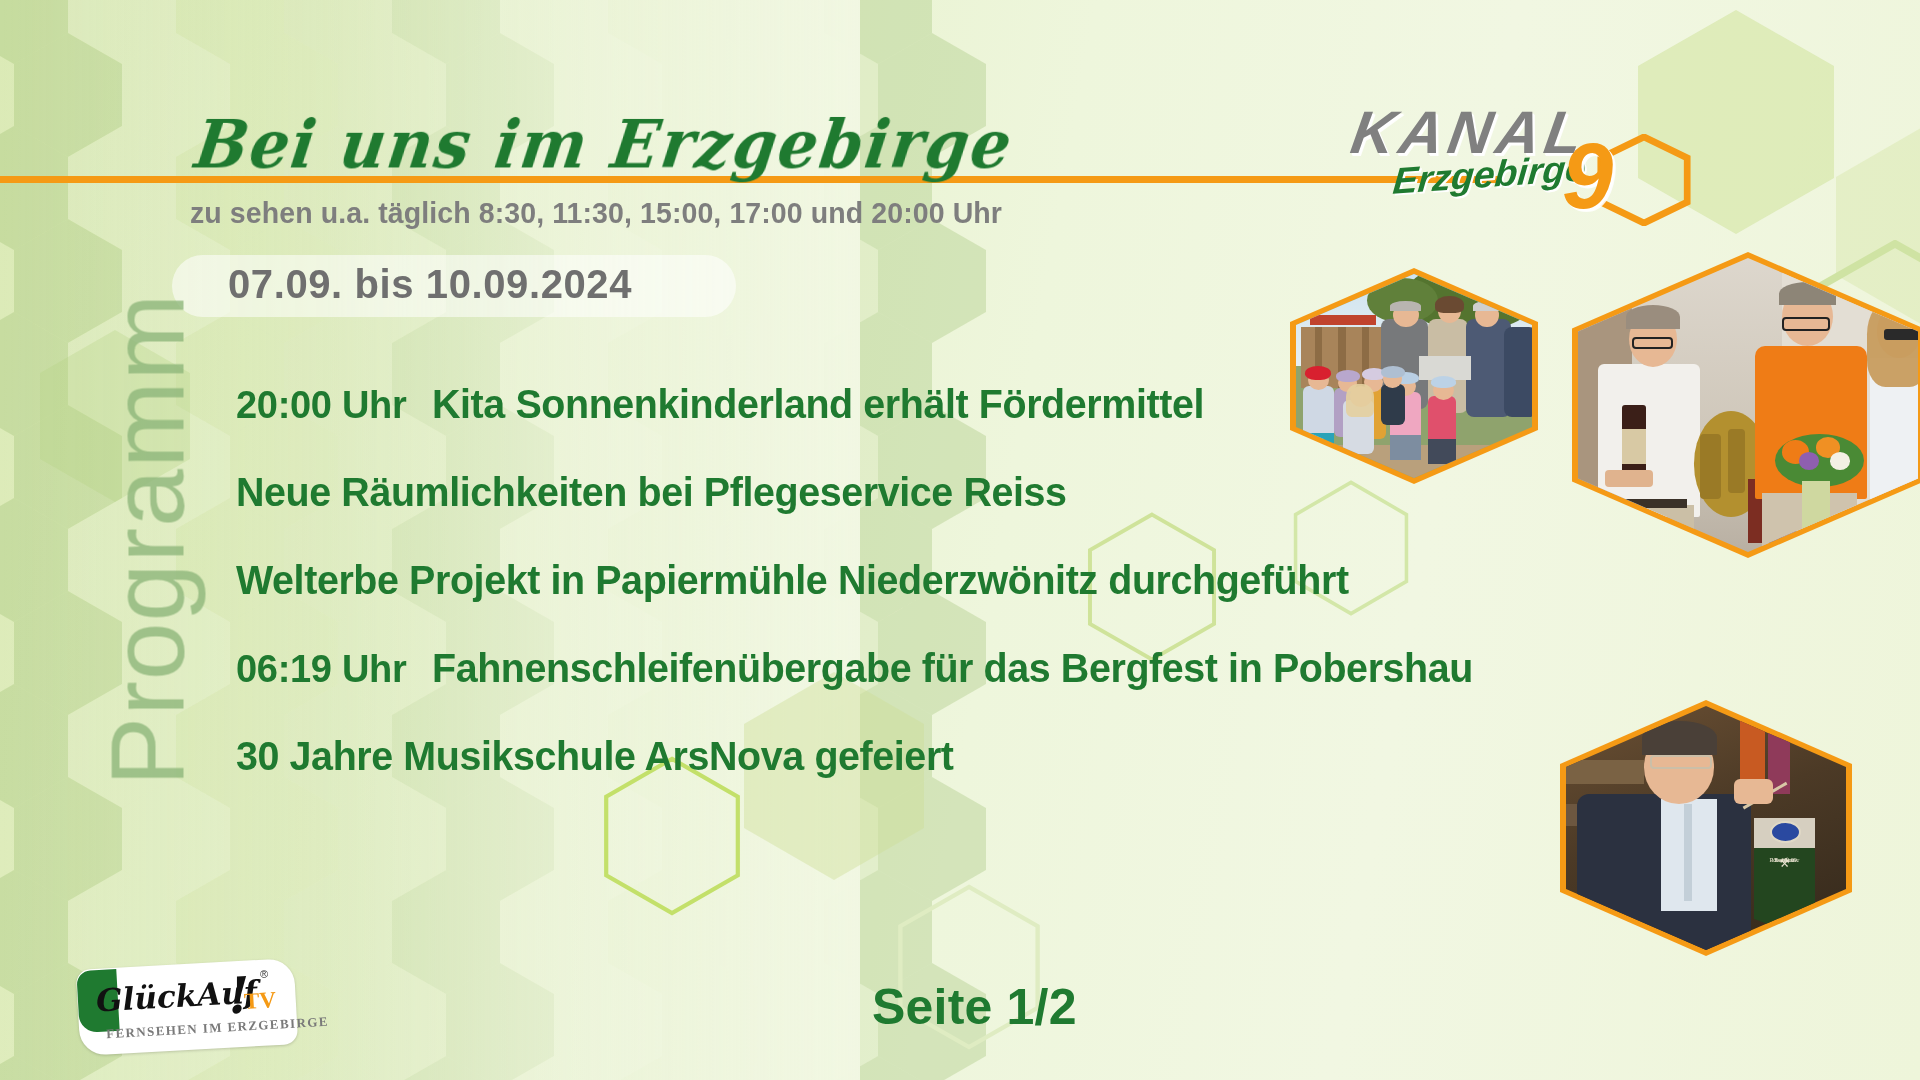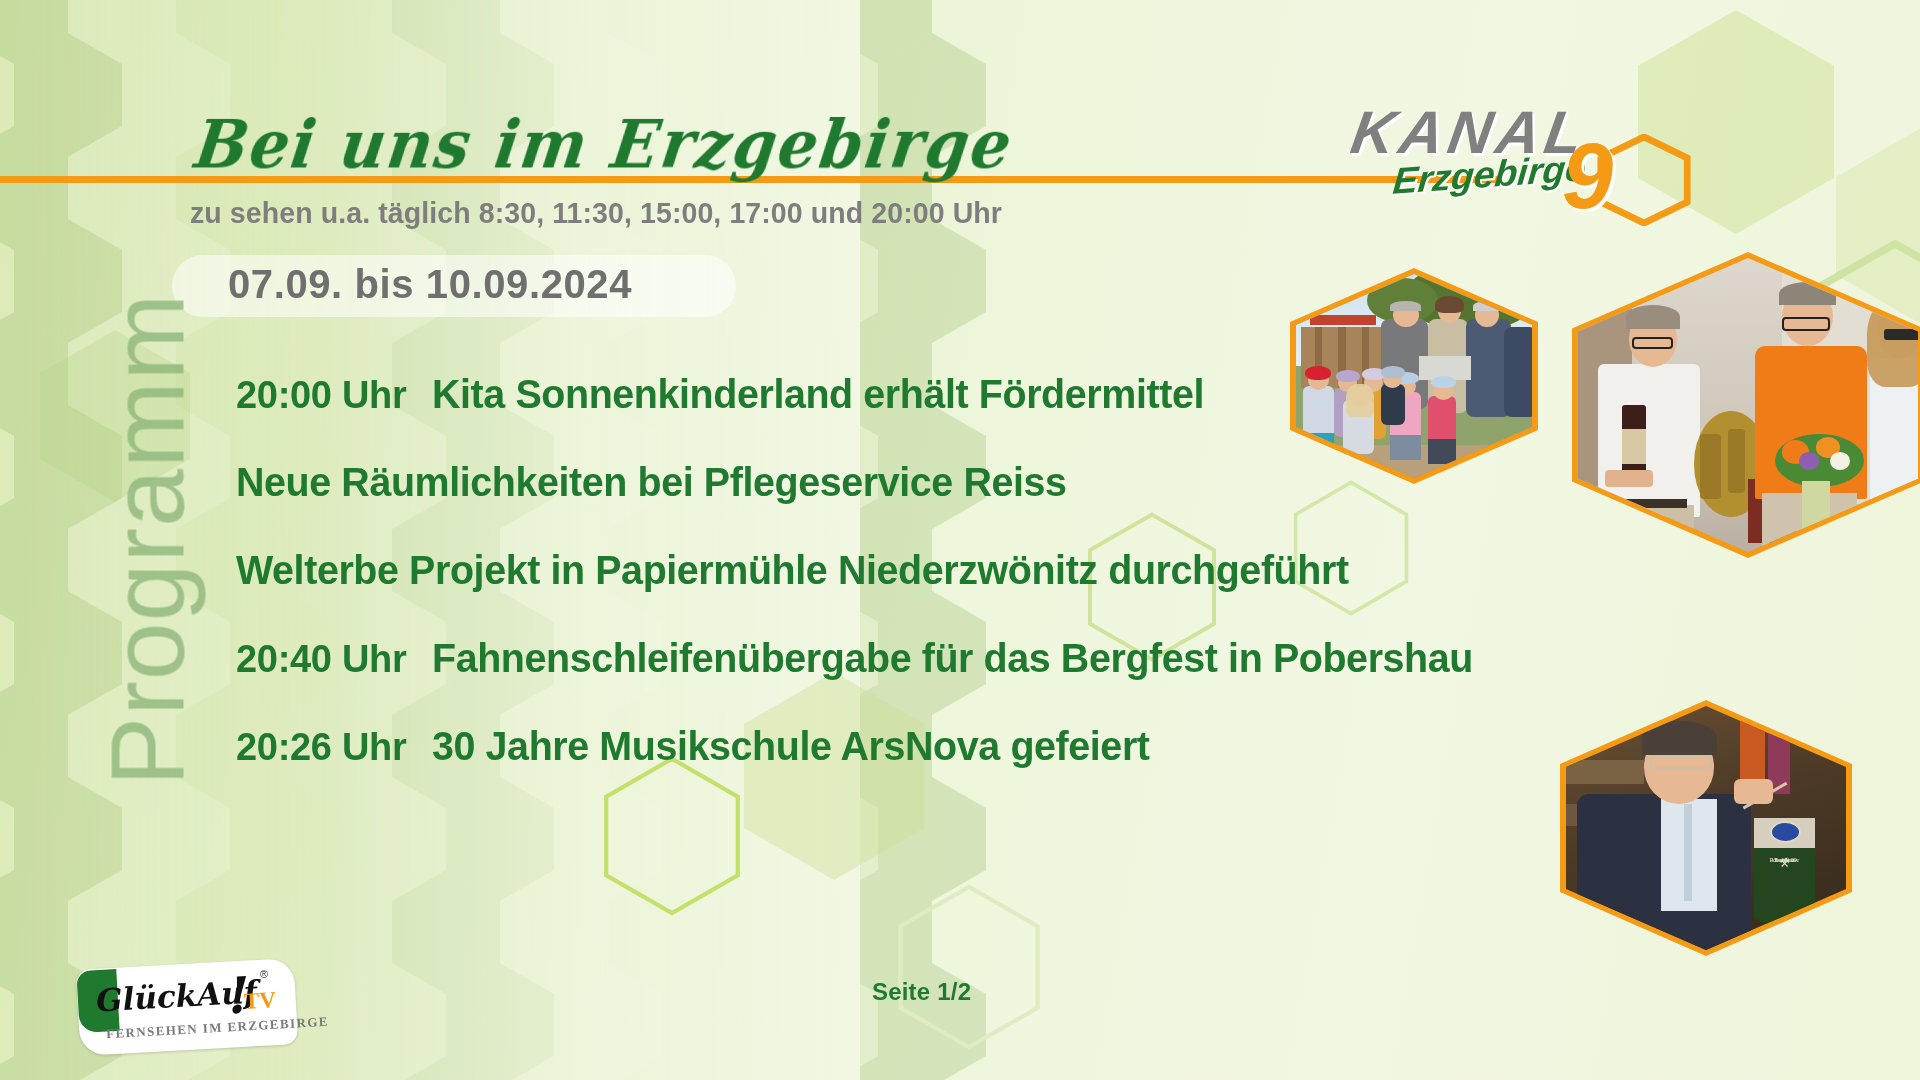--- a/index.html
+++ b/index.html
@@ -116,21 +116,21 @@
     transform-origin: center center;
     font-size:104px; font-weight:400;
     color:#8cb579;
     opacity:.78;
     letter-spacing:1px;
     text-align:center;
     pointer-events:none;
   }
 
   
-  #schedule { position:absolute; left:236px; top:372px; width:1300px; }
+  #schedule { position:absolute; left:236px; top:382px; width:1300px; }
   .row { display:flex; align-items:baseline; height:88px; }
   .row-time {
     width:196px; flex:0 0 196px;
     font-size:38px; font-weight:700;
     color:#1f7a30; white-space:nowrap;
     letter-spacing:-.3px;
   }
   .row-title {
     font-size:40px; font-weight:700;
     color:#1f7a30; white-space:nowrap;
@@ -237,21 +237,21 @@
     font-family:"Liberation Serif", serif;
     font-size:13px; font-weight:700;
     letter-spacing:1.4px; color:#7a7a7a;
     transform: rotate(-3.2deg);
     white-space:nowrap;
   }
 
   
   #page-indicator {
     position:absolute; left:872px; top:978px;
-    font-size:24px; font-weight:700; color:#1f7a30;
+    font-size:50px; font-weight:700; color:#1f7a30;
     letter-spacing:.2px;
   }
 </style>
 </head>
 <body>
 
 <div id="bg-root">
   <div id="bg-grad"></div>
   <div class="honey" id="honeycomb">
       <div class="hexcell" style="left: 0px; top: 0px; background: rgba(150, 186, 104, 0.3);"></div>
@@ -431,25 +431,24 @@
     <div class="row-time">20:00 Uhr</div>
     <div class="row-title">Kita Sonnenkinderland erhält Fördermittel</div>
   </div>
   <div class="row">
     <div class="row-title">Neue Räumlichkeiten bei Pflegeservice Reiss</div>
   </div>
   <div class="row">
     <div class="row-title">Welterbe Projekt in Papiermühle Niederzwönitz durchgeführt</div>
   </div>
   <div class="row">
-    <div class="row-time">20:40 Uhr</div>
+    <div class="row-time">06:19 Uhr</div>
     <div class="row-title">Fahnenschleifenübergabe für das Bergfest in Pobershau</div>
   </div>
   <div class="row">
-    <div class="row-time">20:26 Uhr</div>
     <div class="row-title">30 Jahre Musikschule ArsNova gefeiert</div>
   </div>
 </div>
 
 <div class="photo-hex" id="photo-kita">
   <div class="photo-inner">
     <div class="ph-scene" style="background:#8fa36d;">
       <div class="sky"></div>
       <div class="tree" style="left:46%;top:-6%;width:56%;height:34%;background:#54742f;"></div>
       <div class="tree" style="left:30%;top:2%;width:30%;height:22%;background:#60803a;"></div>

